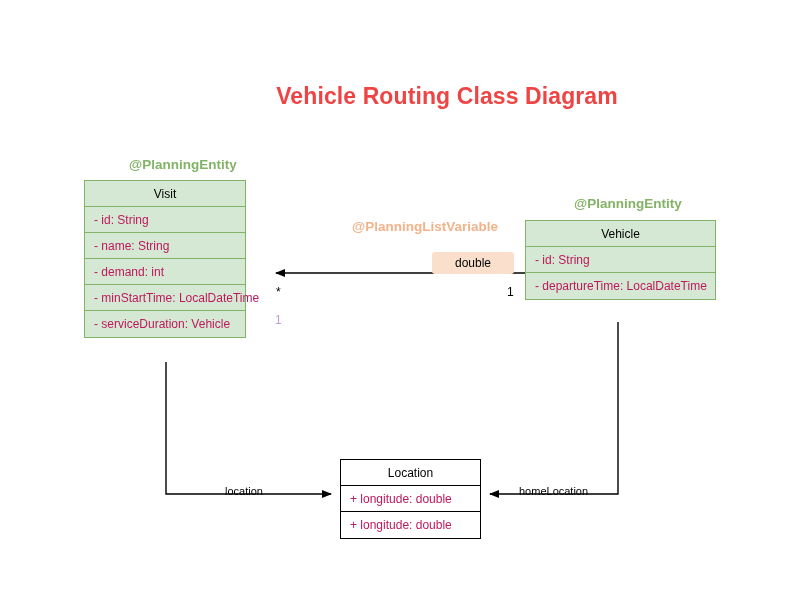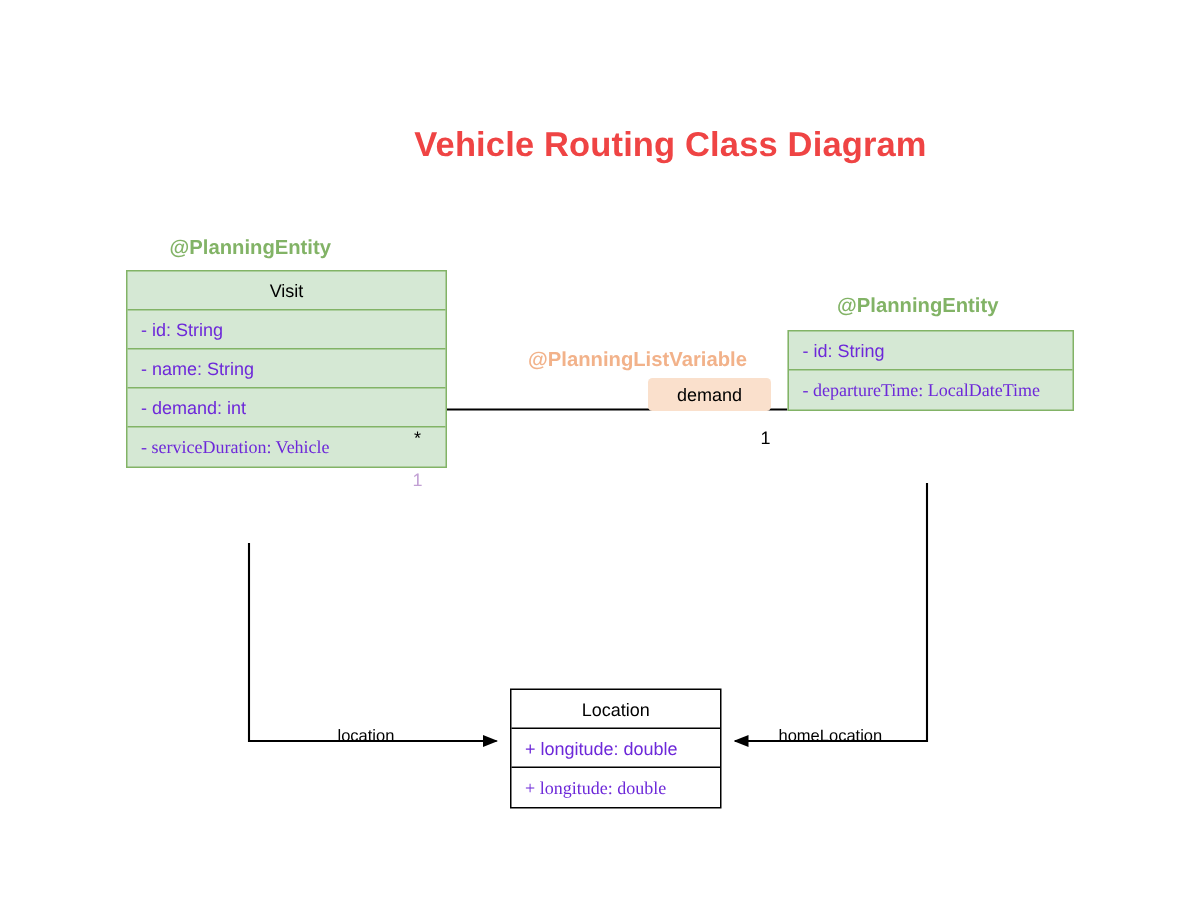--- a/index.html
+++ b/index.html
@@ -33,21 +33,21 @@
     margin-left: 47px;
   }
 
   
   .annotation {
     position: absolute;
     font-size: 13.5px;
     font-weight: bold;
     white-space: nowrap;
   }
-  .annotation.green { color: #82b366; }
+  .annotation.green { color: #82b366; margin-left: 16px; }
   .annotation.orange { color: #f2b28a; }
 
   
   .uml-class {
     position: absolute;
     box-sizing: border-box;
     border: 1px solid #000000;
     background: #ffffff;
   }
   .uml-class.green {
@@ -62,33 +62,32 @@
     line-height: 26px;
     height: 26px;
     border-bottom: 1px solid #000000;
   }
   .uml-class.green .class-name {
     border-bottom-color: #82b366;
   }
   .uml-class .attr {
     box-sizing: border-box;
     font-size: 12px;
-    color: #6d28d9;
+    color: #be185d;
     line-height: 26px;
     height: 26px;
     padding-left: 9px;
     border-bottom: 1px solid #000000;
     white-space: nowrap;
   }
   .uml-class.green .attr {
     border-bottom-color: #82b366;
   }
   .uml-class .attr:last-child {
     border-bottom: none;
-    font-family: Liberation Serif, serif;
   }
 
   
   .edge-label {
     position: absolute;
     font-size: 11px;
     color: #000000;
     white-space: nowrap;
   }
   .multiplicity {
@@ -146,44 +145,46 @@
       <path d="M166,362 L166,494 L331,494" fill="none" stroke="#000000" stroke-width="1.4" marker-end="url(#arrowhead)"></path>
     </g>
 
     <g>
       <path d="M618,322 L618,494 L490,494" fill="none" stroke="#000000" stroke-width="1.4" marker-end="url(#arrowhead)"></path>
     </g>
   </svg>
 
   <div class="annotation green" style="left:113px; top:157px;">@PlanningEntity</div>
 
-  <div class="uml-class green" style="left:84px; top:180px; width:214px;">
+  <div class="uml-class green" style="left:84px; top:180px; width:162px;">
     <div class="class-name">Visit</div>
     <div class="attr">- id: String</div>
     <div class="attr">- name: String</div>
     <div class="attr">- demand: int</div>
+    <div class="attr">- minStartTime: LocalDateTime</div>
     <div class="attr">- serviceDuration: Vehicle</div>
   </div>
 
   <div class="annotation green" style="left:558px; top:196px;">@PlanningEntity</div>
 
   <div class="uml-class green" style="left:525px; top:220px; width:191px;">
+    <div class="class-name">Vehicle</div>
     <div class="attr">- id: String</div>
     <div class="attr">- departureTime: LocalDateTime</div>
   </div>
 
   <div class="uml-class" style="left:340px; top:459px; width:141px;">
     <div class="class-name">Location</div>
     <div class="attr">+ longitude: double</div>
     <div class="attr">+ longitude: double</div>
   </div>
 
-  <div class="annotation orange" style="left:352px; top:219px;margin-top:13px;">@PlanningListVariable</div>
+  <div class="annotation orange" style="left:352px; top:219px;">@PlanningListVariable</div>
 
-  <div class="badge" style="left:432px; top:252px; width:82px; height:22px;">demand</div>
+  <div class="badge" style="left:432px; top:252px; width:82px; height:22px;">double</div>
 
   <div class="multiplicity" style="left:276px; top:285px;">*</div>
 
   <div class="multiplicity" style="left:507px; top:285px;">1</div>
 
   <div class="multiplicity purple" style="left:275px; top:313px;">1</div>
 
   <div class="edge-label" style="left:225px; top:485px;">location</div>
 
   <div class="edge-label" style="left:519px; top:485px;">homeLocation</div>

